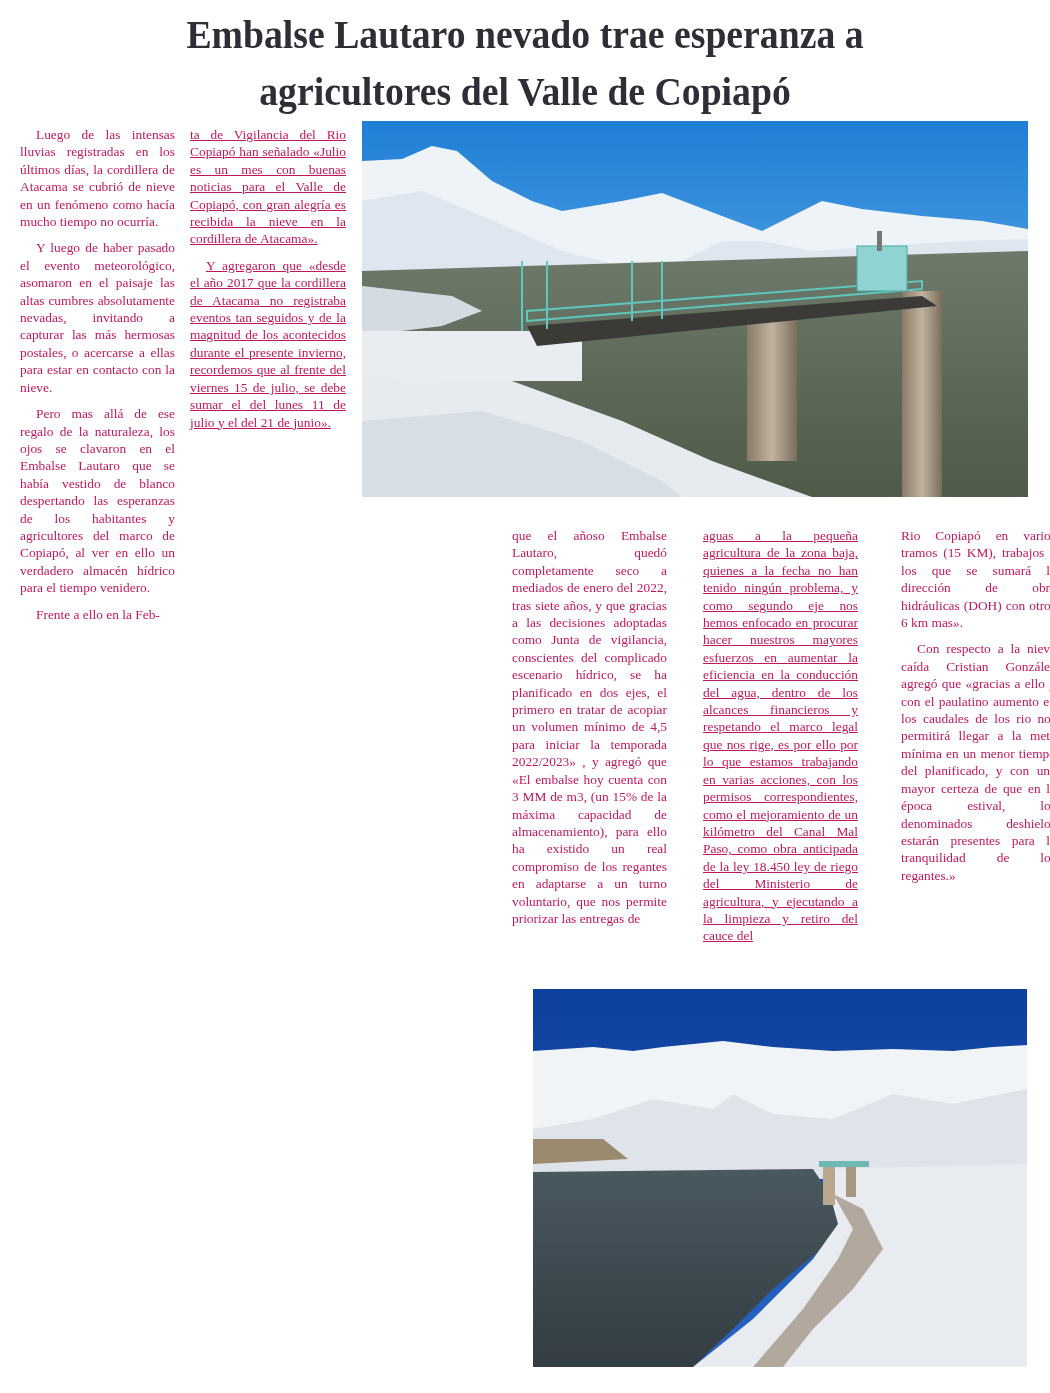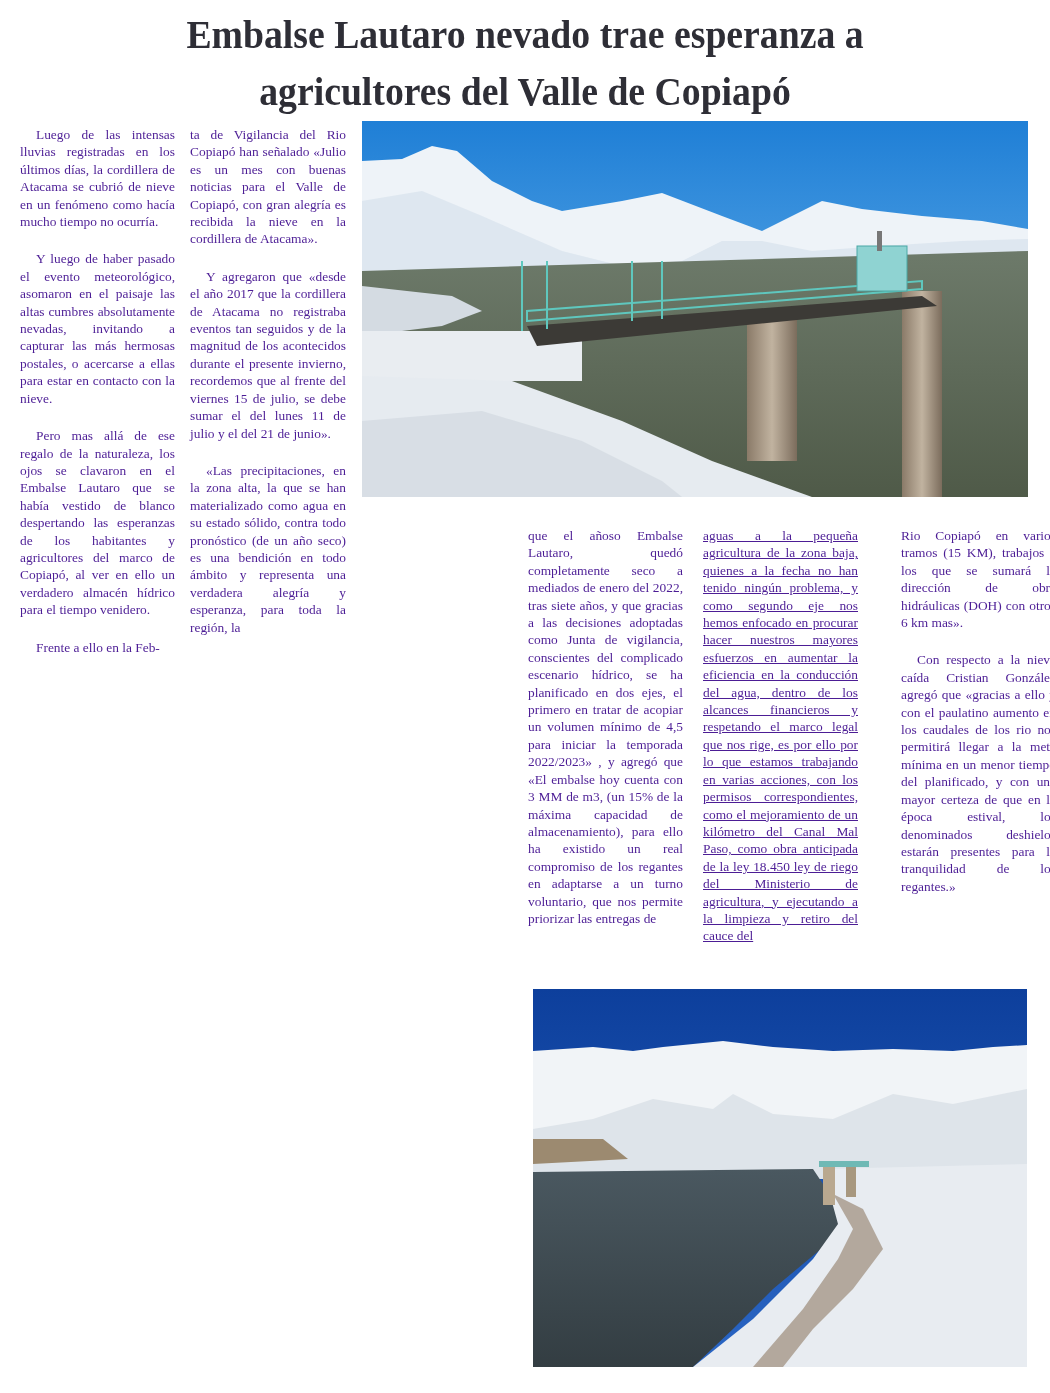--- a/index.html
+++ b/index.html
@@ -6,47 +6,46 @@
   body { width: 1050px; height: 1393px; position: relative; overflow: hidden; font-family: "Liberation Serif", "DejaVu Serif", serif; color: #2b2b30; }
   .headline {
     position: absolute; left: 0; top: 6px; width: 1050px; text-align: center;
     font-family: "Liberation Serif", serif; font-weight: bold;
     font-size: 41px; line-height: 57px; letter-spacing: 0px; color: #2e2e36;
     transform: scaleX(0.92); transform-origin: center top;
   }
   .headline span { display: block; }
   .col {
     position: absolute; font-size: 13.4px; line-height: 17.4px; text-align: justify;
-    color: #4c1d95; hyphens: manual;
+    color: #be185d; hyphens: manual;
   }
   .col p { margin: 0; text-indent: 16px; }
   .col p.cont { text-indent: 0; }
-  .col p + p { margin-top: 20px; }
+  .col p + p { margin-top: 9px; }
   .photo { position: absolute; overflow: hidden; }
   .photo svg { display: block; width: 100%; height: 100%; }
 </style>
 </head>
 <body>
 
 <div class="headline">
   <span>Embalse Lautaro nevado trae esperanza a</span>
   <span>agricultores del Valle de Copiapó</span>
 </div>
 
 <div class="col" style="left:20px; top:126px; width:155px;">
   <p>Luego de las intensas lluvias registradas en los últimos días, la cordillera de Atacama se cubrió de nieve en un fenómeno como hacía mucho tiempo no ocurría.</p>
   <p>Y luego de haber pasado el evento meteorológico, asomaron en el paisaje las altas cumbres absolutamente nevadas, invitando a capturar las más hermosas postales, o acercarse a ellas para estar en contacto con la nieve.</p>
   <p>Pero mas allá de ese regalo de la naturaleza, los ojos se clavaron en el Embalse Lautaro que se había vestido de blanco despertando las esperanzas de los habitantes y agricultores del marco de Copiapó, al ver en ello un verdadero almacén hídrico para el tiempo venidero.</p>
   <p>Frente a ello en la Feb-</p>
 </div>
 
-<div class="col" style="left:190px; top:126px; width:156px;">
+<div class="col" style="left:190px; top:126px; width:156px;text-decoration:underline;">
   <p class="cont">ta de Vigilancia del Rio Copiapó han señalado «Julio es un mes con buenas noticias para el Valle de Copiapó, con gran alegría es recibida la nieve en la cordillera de Atacama».</p>
   <p>Y agregaron que «desde el año 2017 que la cordillera de Atacama no registraba eventos tan seguidos y de la magnitud de los acontecidos durante el presente invierno, recordemos que al frente del viernes 15 de julio, se debe sumar el del lunes 11 de julio y el del 21 de junio».</p>
-  <p>«Las precipitaciones, en la zona alta, la que se han materializado como agua en su estado sólido, contra todo pronóstico (de un año seco) es una bendición en todo ámbito y representa una verdadera alegría y esperanza, para toda la región, la</p>
 </div>
 
 <div class="photo" style="left:362px; top:121px; width:666px; height:376px;">
   <svg viewBox="0 0 666 376" preserveAspectRatio="none">
     <defs>
       <linearGradient id="sky1" x1="0" y1="0" x2="0" y2="1">
         <stop offset="0" stop-color="#1f7fd6"></stop>
         <stop offset="1" stop-color="#7fc0ef"></stop>
       </linearGradient>
       <linearGradient id="water1" x1="0" y1="0" x2="0" y2="1">
@@ -78,21 +77,21 @@
       <line x1="300" y1="140" x2="300" y2="198"></line>
     </g>
     <rect x="495" y="125" width="50" height="45" fill="#8fd3d2" stroke="#4aa8a5"></rect>
     <rect x="515" y="110" width="5" height="20" fill="#777"></rect>
   </svg>
 </div>
 
 <div class="col" style="left:362px; top:527px; width:155px;">
 </div>
 
-<div class="col" style="left:528px; top:527px; width:155px;">
+<div class="col" style="left:512px; top:527px; width:155px;">
   <p class="cont">que el añoso Embalse Lautaro, quedó completamente seco a mediados de enero del 2022, tras siete años, y que gracias a las decisiones adoptadas como Junta de vigilancia, conscientes del complicado escenario hídrico, se ha planificado en dos ejes, el primero en tratar de acopiar un volumen mínimo de 4,5 para iniciar la temporada 2022/2023» , y agregó que «El embalse hoy cuenta con 3 MM de m3, (un 15% de la máxima capacidad de almacenamiento), para ello ha existido un real compromiso de los regantes en adaptarse a un turno voluntario, que nos permite priorizar las entregas de</p>
 </div>
 
 <div class="col" style="left:703px; top:527px; width:155px;text-decoration:underline;">
   <p class="cont">aguas a la pequeña agricultura de la zona baja, quienes a la fecha no han tenido ningún problema, y como segundo eje nos hemos enfocado en procurar hacer nuestros mayores esfuerzos en aumentar la eficiencia en la conducción del agua, dentro de los alcances financieros y respetando el marco legal que nos rige, es por ello por lo que estamos trabajando en varias acciones, con los permisos correspondientes, como el mejoramiento de un kilómetro del Canal Mal Paso, como obra anticipada de la ley 18.450 ley de riego del Ministerio de agricultura, y ejecutando a la limpieza y retiro del cauce del</p>
 </div>
 
 <div class="col" style="left:901px; top:527px; width:155px;">
   <p class="cont">Rio Copiapó en varios tramos (15 KM), trabajos a los que se sumará la dirección de obra hidráulicas (DOH) con otros 6 km mas».</p>
   <p>Con respecto a la nieve caída Cristian González agregó que «gracias a ello y con el paulatino aumento en los caudales de los rio nos permitirá llegar a la meta mínima en un menor tiempo del planificado, y con una mayor certeza de que en la época estival, los denominados deshielos estarán presentes para la tranquilidad de los regantes.»</p>

